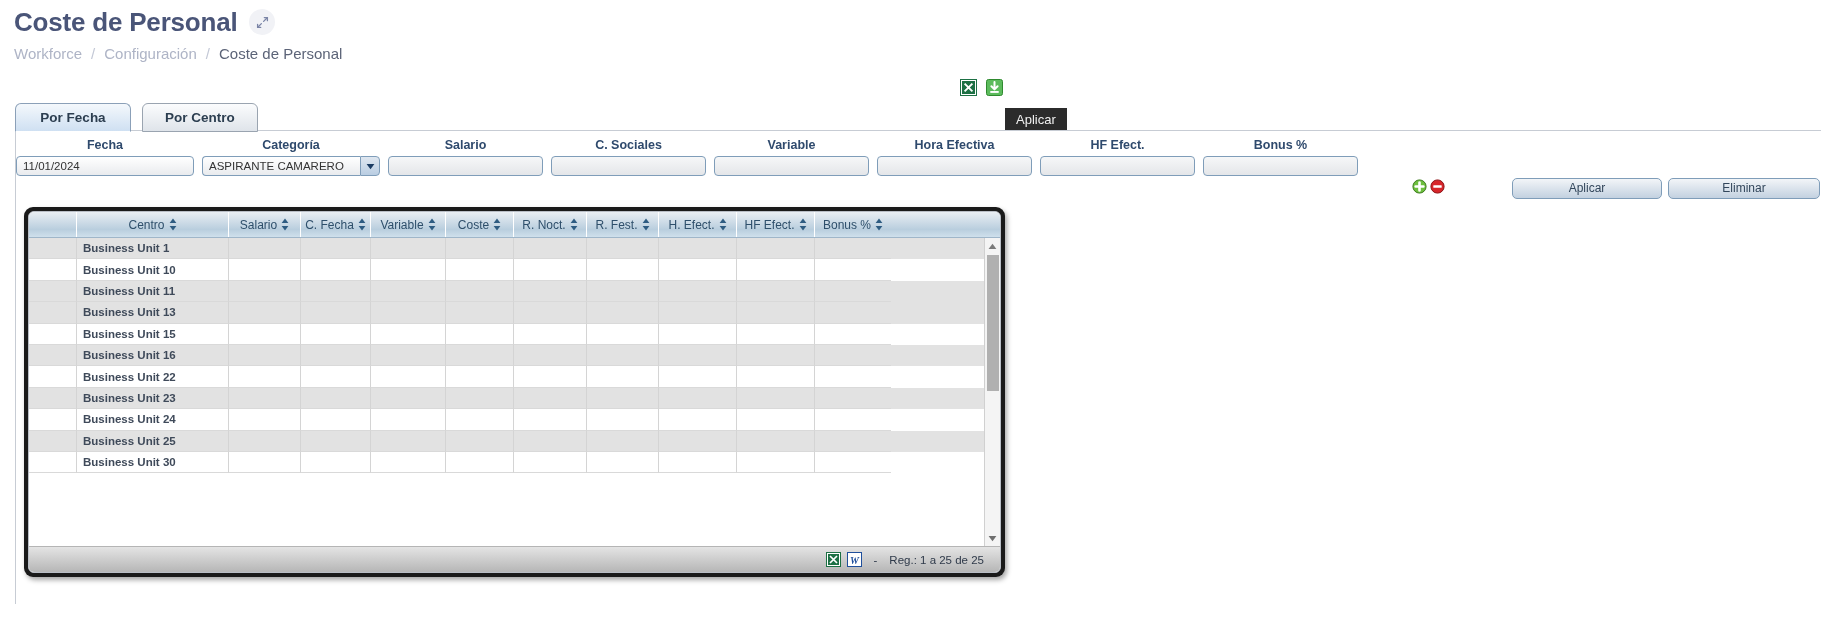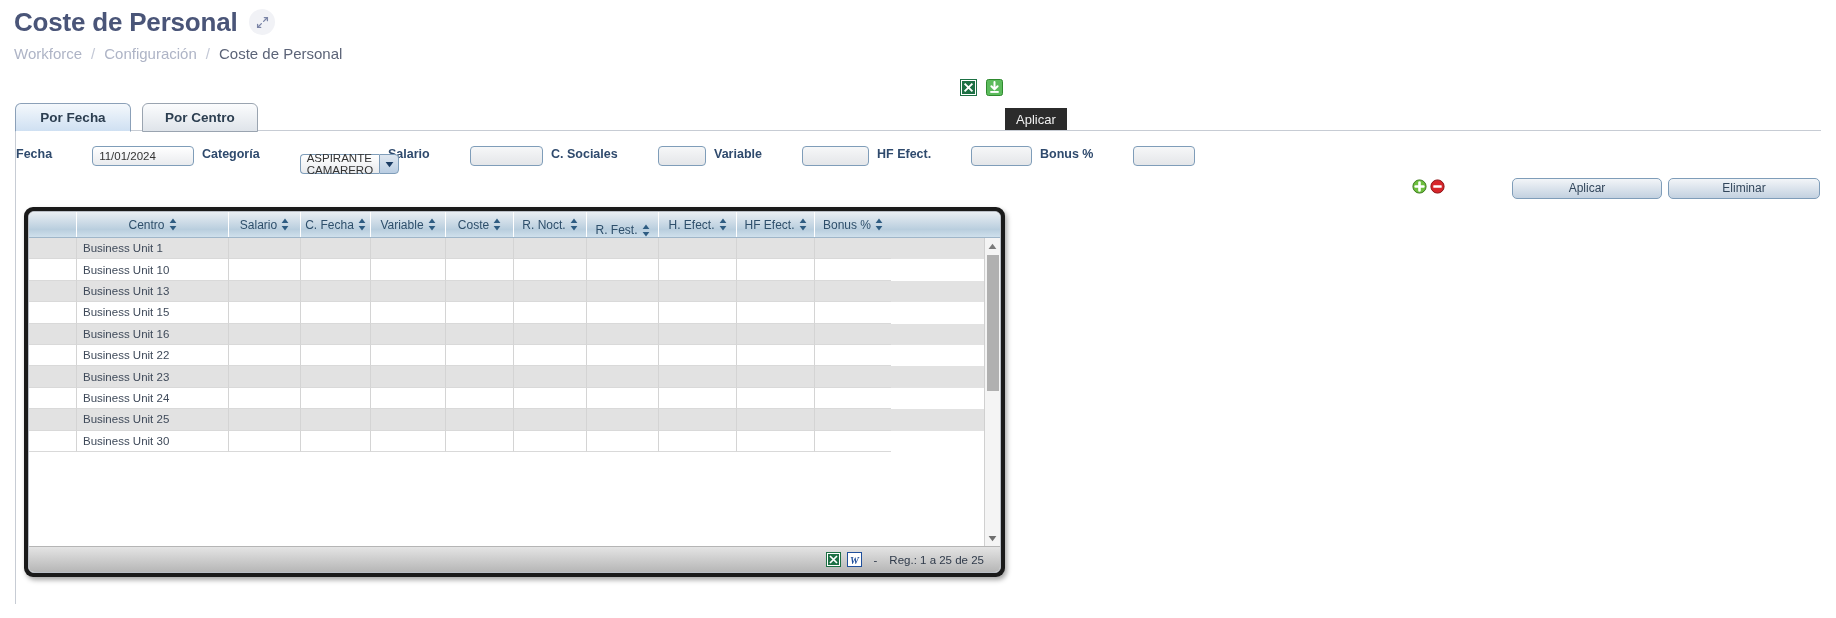--- a/index.html
+++ b/index.html
@@ -72,35 +72,35 @@
     border-left: 1px solid #c7ccd4;
     border-top: 1px solid #c7ccd4;
     background: #ffffff;
   }
 
   
   .filters {
     position: absolute; left: 16px; top: 138px;
     width: 1810px; display: flex;
   }
-  .fcell { display: flex; align-items: center; gap: 40px; }
+  .fcell { display: flex; flex-direction: column; align-items: center; }
   .flabel {
     font-size: 12.5px; font-weight: bold; color: #2f4a6d;
     margin-bottom: 4px; white-space: nowrap;
   }
   .finput {
     height: 20px; width: 100%;
     border: 1px solid #7f9db9; border-radius: 4px;
     background: linear-gradient(#ffffff, #e9ebee);
     font-size: 11.5px; color: #333; padding: 0 6px;
     font-family: "Liberation Sans", sans-serif;
     outline: none;
   }
   .finput.blankfill { background: linear-gradient(#f6f7f8, #e4e6e9); }
-  .fselectwrap { position: relative; width: 100%; display: flex; margin-top: 16px; }
+  .fselectwrap { position: relative; width: 100%; display: flex; }
   .fselect {
     height: 20px; flex: 1;
     border: 1px solid #7f9db9; border-right: none;
     border-radius: 4px 0 0 4px;
     background: linear-gradient(#ffffff, #e9ebee);
     font-size: 11.5px; color: #333; padding: 0 6px;
     display: flex; align-items: center;
   }
   .fselect-arrow {
     width: 20px; height: 20px;
@@ -148,21 +148,21 @@
     display: flex; align-items: center; justify-content: center;
     font-size: 12px; color: #2e4f6b;
     border-right: 1px solid #ffffff;
     position: relative; cursor: pointer; gap: 4px;
     white-space: nowrap;
   }
   .hc:last-child { border-right: none; }
   .sorticon { display: inline-block; width: 8px; }
   .sorticon svg { display: block; }
 
-  .gridbody { flex: 1; display: flex; overflow: hidden; position: relative; }
+  .gridbody { flex: 1; display: flex; overflow: hidden; position: relative; font-weight: bold; }
   .rows { flex: 1; }
   .row { display: flex; height: 21.4px; align-items: stretch; }
   .row.alt { background: #e2e2e2; }
   .row.norm { background: #ffffff; }
   .cell {
     display: flex; align-items: center;
     font-size: 11.5px; color: #3f4a5a;
     border-right: 1px solid #d4d4d4;
     border-bottom: 1px solid #d9d9d9;
     padding-left: 6px; overflow: hidden; white-space: nowrap;
@@ -267,20 +267,24 @@
     </div>
     <div class="fcell" style="width: 155px; margin-right: 8px;">
       <div class="flabel">C. Sociales</div>
       <input class="finput blankfill" type="text" style="">
     </div>
     <div class="fcell" style="width: 155px; margin-right: 8px;">
       <div class="flabel">Variable</div>
       <input class="finput blankfill" type="text" style="">
     </div>
     <div class="fcell" style="width: 155px; margin-right: 8px;">
+      <div class="flabel">Hora Efectiva</div>
+      <input class="finput blankfill" type="text" style="">
+    </div>
+    <div class="fcell" style="width: 155px; margin-right: 8px;">
       <div class="flabel">HF Efect.</div>
       <input class="finput blankfill" type="text" style="">
     </div>
     <div class="fcell" style="width: 155px; margin-right: 8px;">
       <div class="flabel">Bonus %</div>
       <input class="finput blankfill" type="text" style="">
     </div>
   </div>
 
 <div class="plusminus">
@@ -353,21 +357,21 @@
         </div>
         <div class="hc" style="width: 73px; flex: 0 0 73px;">
           <span>R. Noct.</span>
           <span class="sorticon">
             <svg width="8" height="13" viewBox="0 0 8 13">
               <path d="M4 0.6 L7.4 5 L0.6 5 Z" fill="#2e5c82"></path>
               <path d="M4 12.4 L0.6 8 L7.4 8 Z" fill="#2e5c82"></path>
             </svg>
           </span>
         </div>
-        <div class="hc" style="width: 72px; flex: 0 0 72px; align-items: flex-end;">
+        <div class="hc" style="width: 72px; flex: 0 0 72px;">
           <span>R. Fest.</span>
           <span class="sorticon">
             <svg width="8" height="13" viewBox="0 0 8 13">
               <path d="M4 0.6 L7.4 5 L0.6 5 Z" fill="#2e5c82"></path>
               <path d="M4 12.4 L0.6 8 L7.4 8 Z" fill="#2e5c82"></path>
             </svg>
           </span>
         </div>
         <div class="hc" style="width: 78px; flex: 0 0 78px;">
           <span>H. Efect.</span>
@@ -408,20 +412,33 @@
             <div class="cell" style="width: 68px; flex: 0 0 68px;"></div>
             <div class="cell" style="width: 73px; flex: 0 0 73px;"></div>
             <div class="cell" style="width: 72px; flex: 0 0 72px;"></div>
             <div class="cell" style="width: 78px; flex: 0 0 78px;"></div>
             <div class="cell" style="width: 78px; flex: 0 0 78px;"></div>
             <div class="cell" style="width: 76px; flex: 0 0 76px;"></div>
           </div>
           <div class="row norm">
             <div class="cell" style="width: 48px; flex: 0 0 48px;"></div>
             <div class="cell" style="width: 152px; flex: 0 0 152px;">Business Unit 10</div>
+            <div class="cell" style="width: 72px; flex: 0 0 72px;"></div>
+            <div class="cell" style="width: 70px; flex: 0 0 70px;"></div>
+            <div class="cell" style="width: 75px; flex: 0 0 75px;"></div>
+            <div class="cell" style="width: 68px; flex: 0 0 68px;"></div>
+            <div class="cell" style="width: 73px; flex: 0 0 73px;"></div>
+            <div class="cell" style="width: 72px; flex: 0 0 72px;"></div>
+            <div class="cell" style="width: 78px; flex: 0 0 78px;"></div>
+            <div class="cell" style="width: 78px; flex: 0 0 78px;"></div>
+            <div class="cell" style="width: 76px; flex: 0 0 76px;"></div>
+          </div>
+          <div class="row alt">
+            <div class="cell" style="width: 48px; flex: 0 0 48px;"></div>
+            <div class="cell" style="width: 152px; flex: 0 0 152px;">Business Unit 11</div>
             <div class="cell" style="width: 72px; flex: 0 0 72px;"></div>
             <div class="cell" style="width: 70px; flex: 0 0 70px;"></div>
             <div class="cell" style="width: 75px; flex: 0 0 75px;"></div>
             <div class="cell" style="width: 68px; flex: 0 0 68px;"></div>
             <div class="cell" style="width: 73px; flex: 0 0 73px;"></div>
             <div class="cell" style="width: 72px; flex: 0 0 72px;"></div>
             <div class="cell" style="width: 78px; flex: 0 0 78px;"></div>
             <div class="cell" style="width: 78px; flex: 0 0 78px;"></div>
             <div class="cell" style="width: 76px; flex: 0 0 76px;"></div>
           </div>

